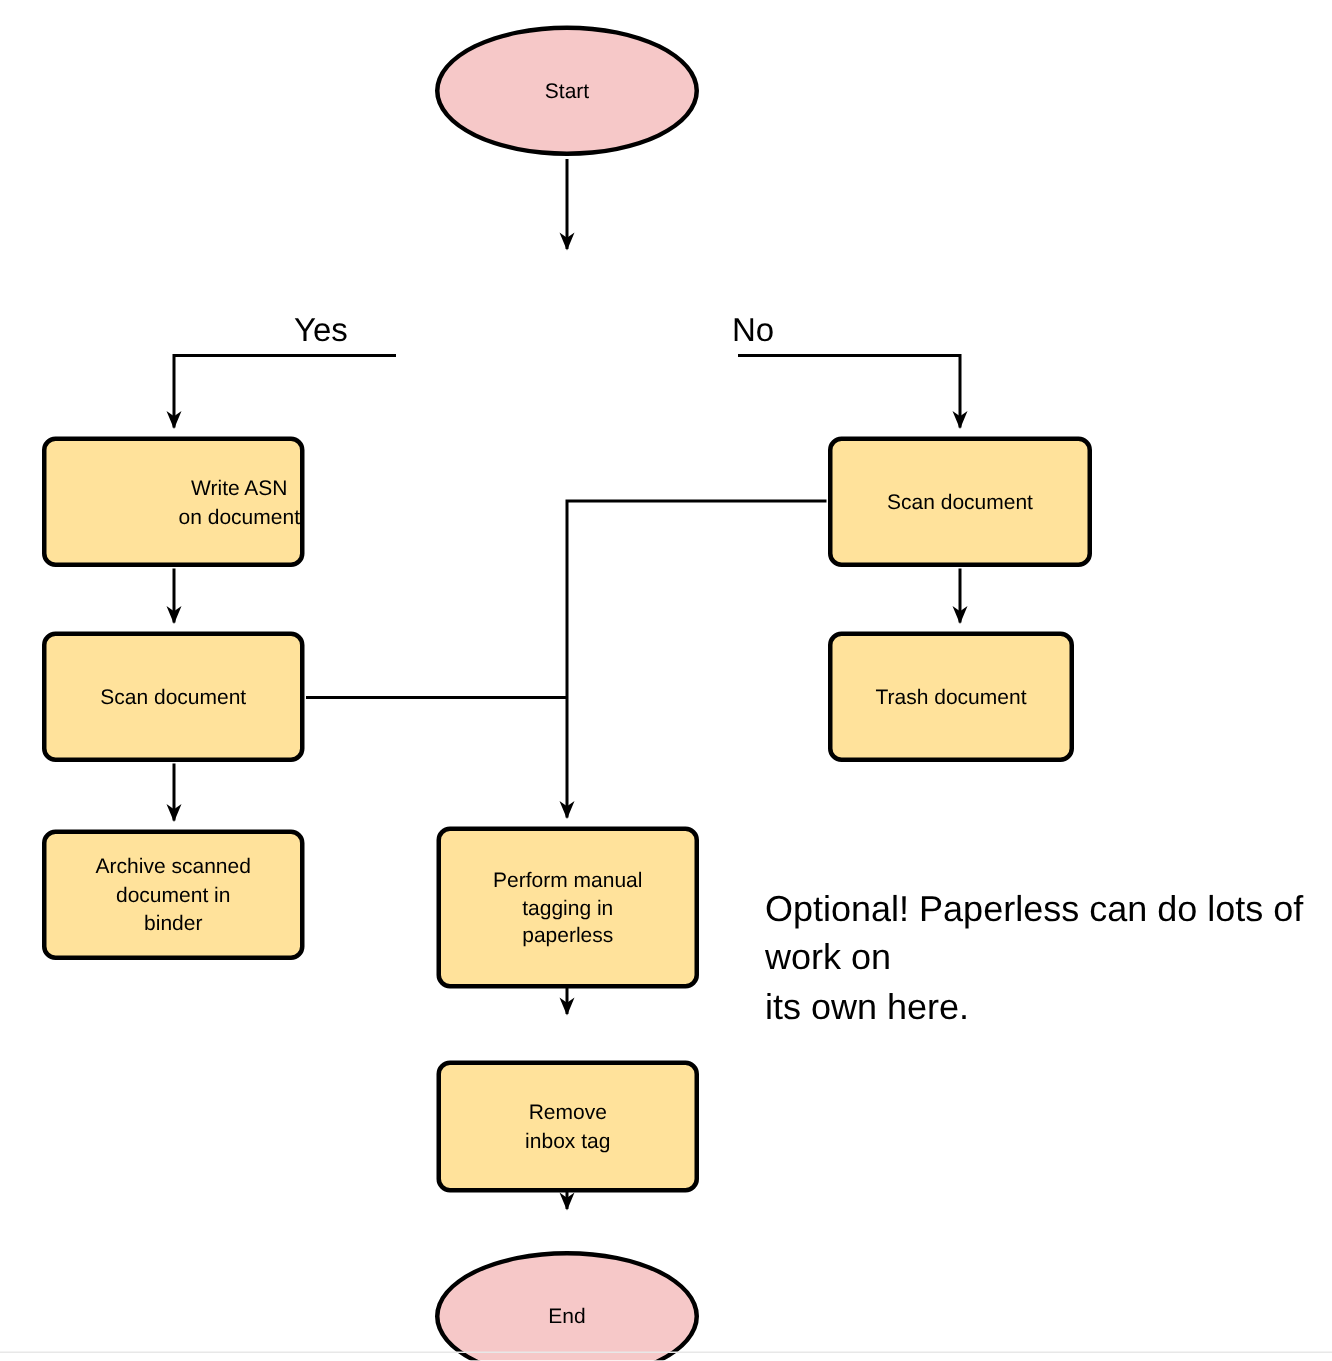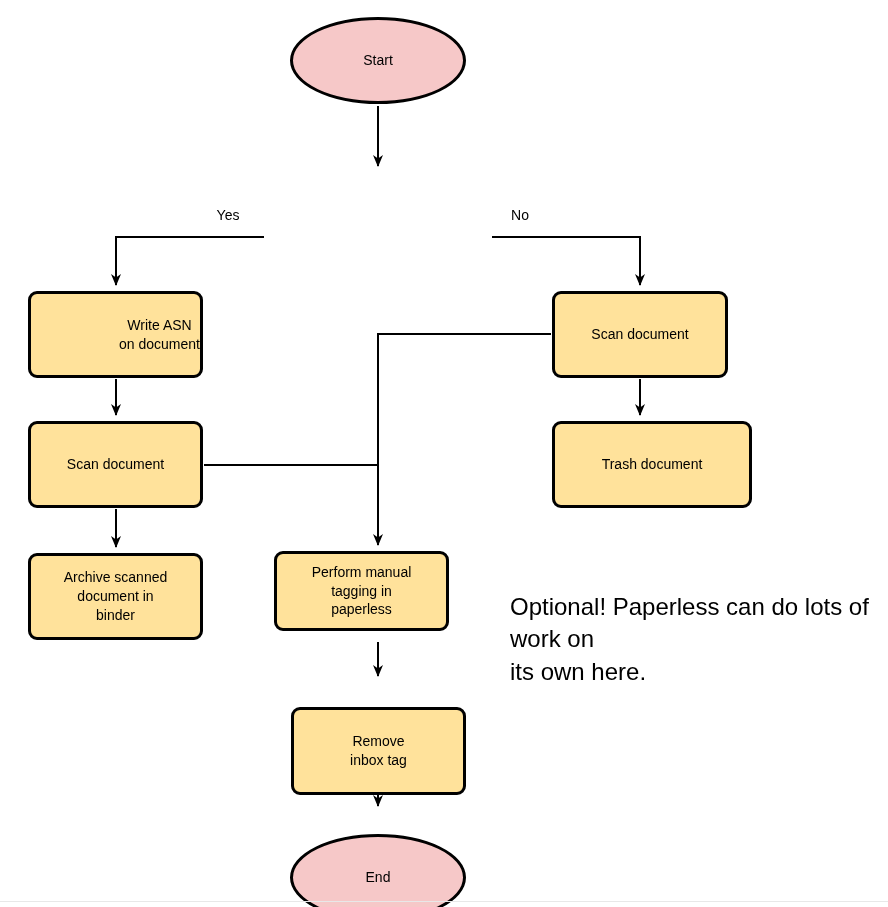--- a/index.html
+++ b/index.html
@@ -46,29 +46,28 @@
   .diamond { background: transparent; border: none; }
   .diamond svg.shape { position: absolute; left: 0; top: 0; width: 100%; height: 100%; }
   .diamond svg.shape polygon { fill: #FCCA97; stroke: #000000; stroke-width: 3.5; }
 
   #n-start     { left: 290px; top: 17px;  width: 176px; height: 87px; }
   #n-decision  { left: 265px; top: 171px; width: 226px; height: 132px; }
   #n-write-asn { left: 28px;  top: 291px; width: 175px; height: 87px; justify-content: flex-end; }
   #n-scan-left { left: 28px;  top: 421px; width: 175px; height: 87px; }
   #n-archive   { left: 28px;  top: 553px; width: 175px; height: 87px; }
   #n-scan-right{ left: 552px; top: 291px; width: 176px; height: 87px; }
-  #n-trash     { left: 552px; top: 421px; width: 200px; height: 87px; }
-  #n-tagging   { left: 274px; top: 551px; width: 175px; height: 80px; }
+  #n-trash     { left: 552px; top: 421px; width: 164px; height: 87px; }
+  #n-tagging   { left: 291px; top: 551px; width: 175px; height: 108px; }
   #n-remove    { left: 291px; top: 707px; width: 175px; height: 88px; }
   #n-end       { left: 290px; top: 834px; width: 176px; height: 87px; }
 
   .edge-label {
     position: absolute;
-    font-size: 14px;
-    text-align: center;
+    font-size: 22px;
   }
   #lbl-yes { left: 196px; top: 207px; width: 64px; }
   #lbl-no  { left: 488px; top: 207px; width: 64px; }
 
   .annotation {
     position: absolute;
     left: 510px; top: 591px;
     width: 406px;
     font-size: 24px;
     line-height: 1.35;

